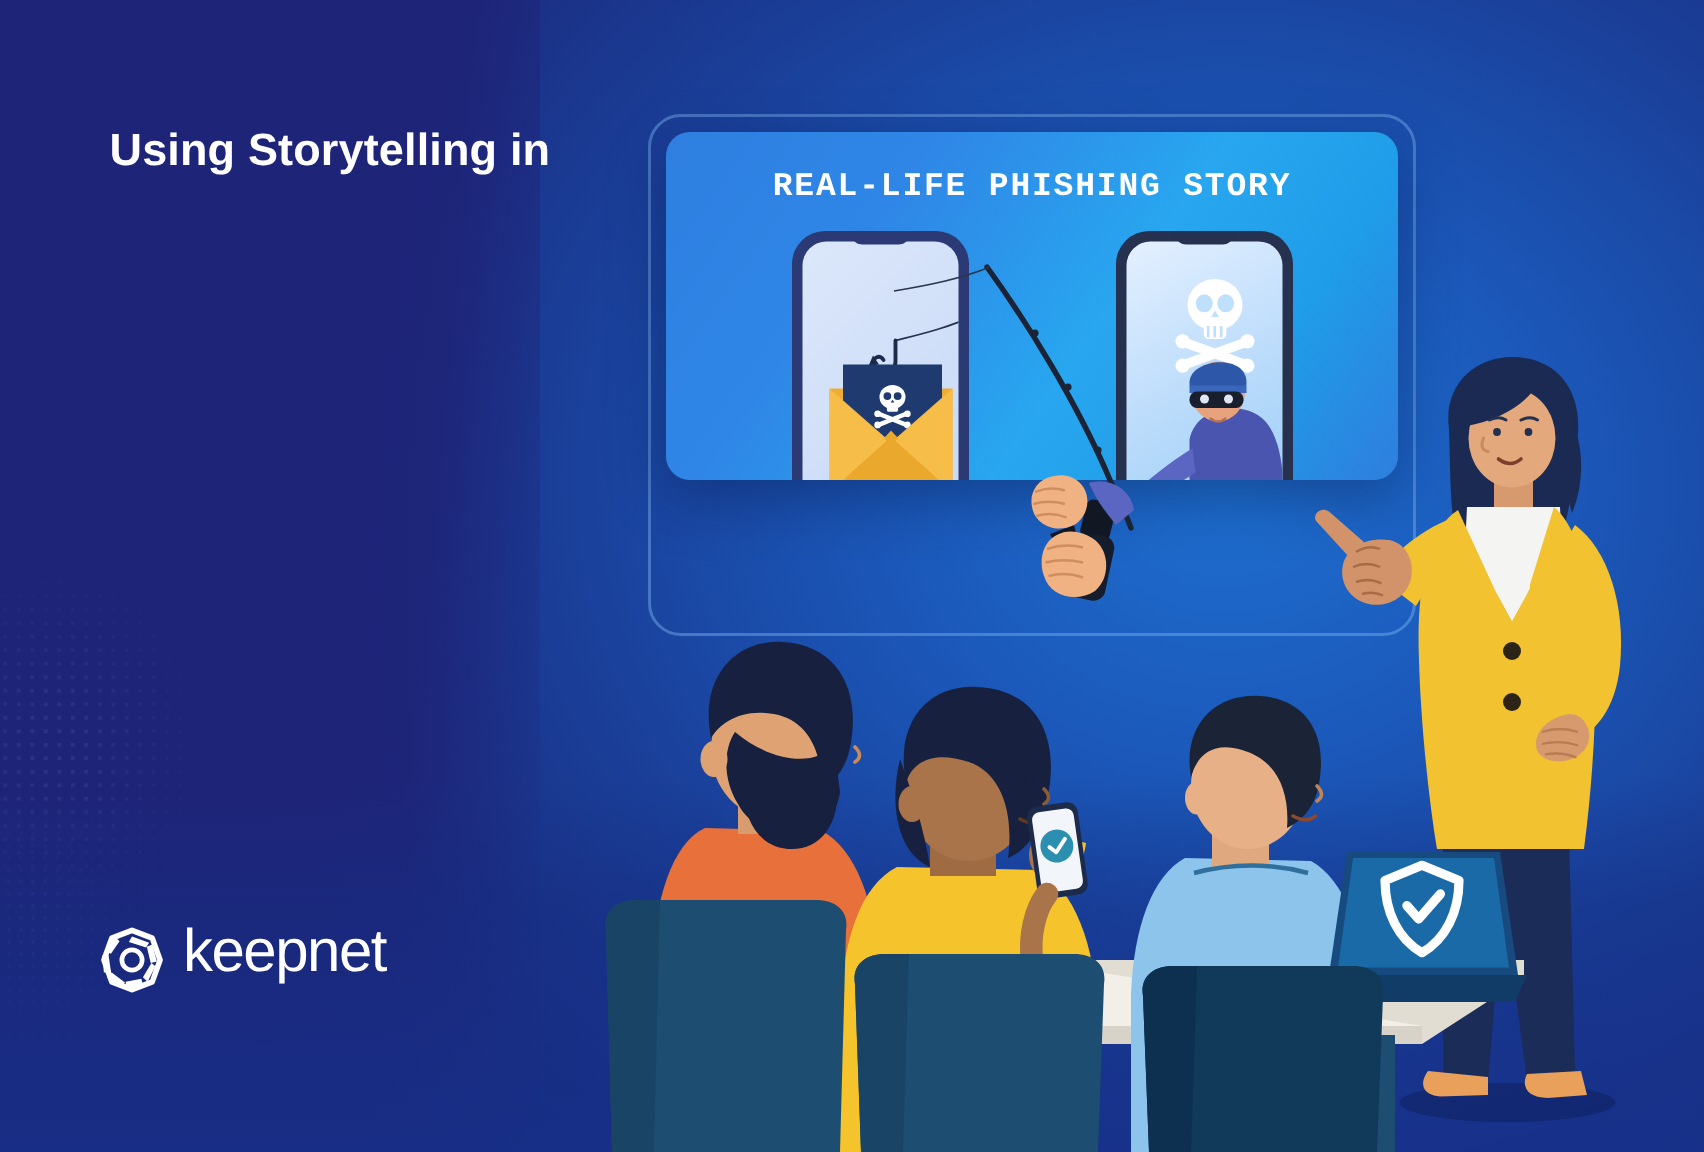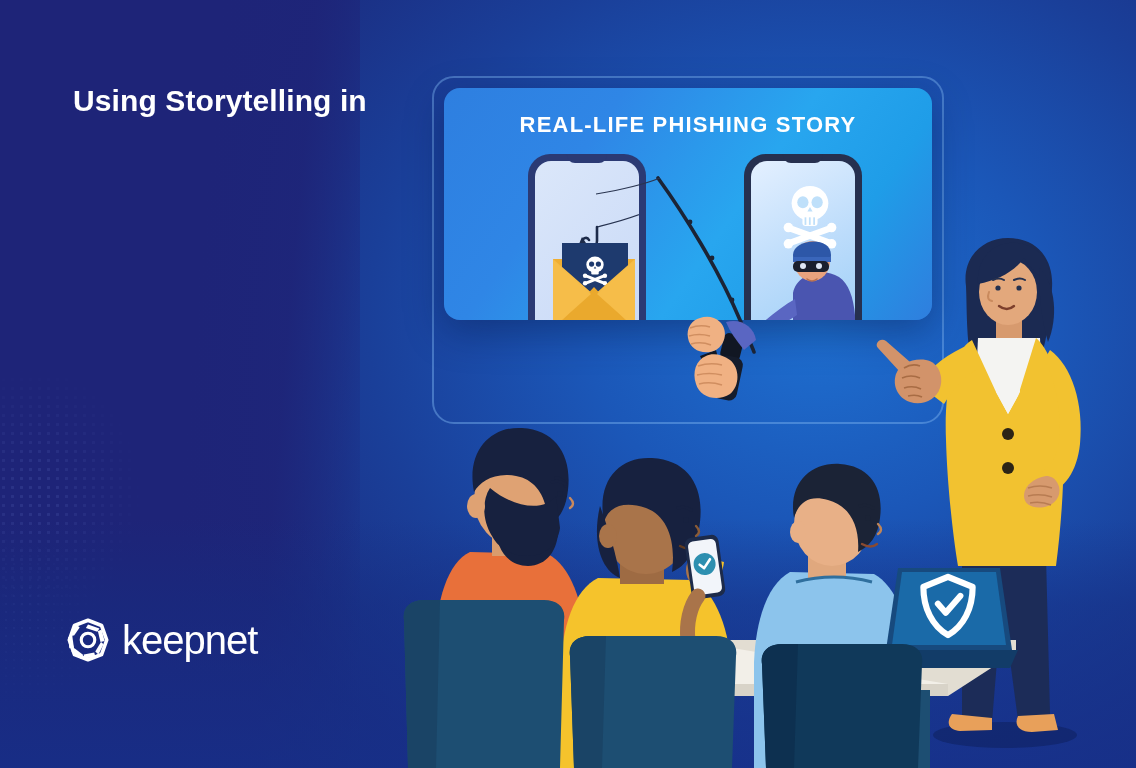--- a/index.html
+++ b/index.html
@@ -41,36 +41,37 @@
     background:linear-gradient(180deg, rgba(18,40,120,0) 0%, rgba(21,45,130,.45) 35%, rgba(22,48,138,.75) 100%);
   }
 
   
   .headline{
     position:absolute;left:73px;top:82px;width:380px;
     color:#ffffff;font-size:30px;line-height:1.28;font-weight:700;
     letter-spacing:.1px;
   }
   
-  .logo{position:absolute;left:62px;top:614px;display:flex;align-items:center;gap:8px;}
+  .logo{position:absolute;left:62px;top:614px;display:flex;align-items:flex-start;gap:8px;}
   .logo-mark{width:52px;height:52px;display:block;}
   .logo-word{color:#fff;font-size:40px;font-weight:400;letter-spacing:-1px;line-height:1;}
 
   
   .board-outer{
     position:absolute;left:432px;top:76px;width:512px;height:348px;
     border-radius:22px;border:2px solid rgba(125,180,240,.45);
     box-sizing:border-box;
   }
   .board{
     position:absolute;left:444px;top:88px;width:488px;height:232px;
     border-radius:16px;
     background:linear-gradient(125deg,#2e7fe0 0%,#2f86e6 28%,#28a6ef 58%,#1f9de8 78%,#2f7ede 100%);
     overflow:hidden;
     box-shadow:0 12px 38px rgba(5,18,60,.38);
+    font-family:Liberation Mono, monospace;
   }
   .board-title{
     position:absolute;left:0;right:0;top:24px;text-align:center;
     color:#ffffff;font-size:22px;font-weight:600;letter-spacing:1.2px;
   }
 
   
   .phone{position:absolute;border-radius:22px;background:#2b3a74;box-sizing:border-box;padding:7px;}
   .phone .scr{width:100%;height:100%;border-radius:16px;position:relative;overflow:hidden;}
   .phone .notch{

